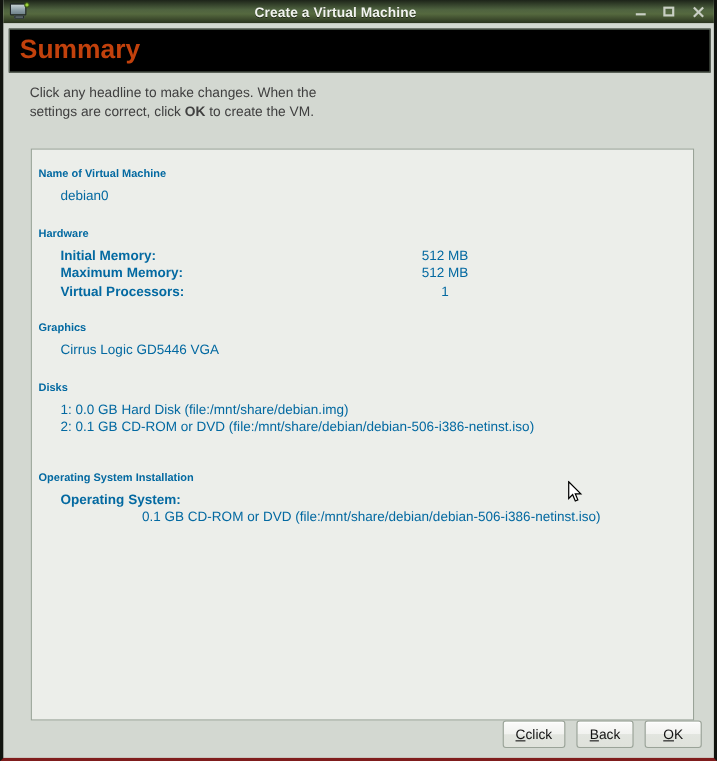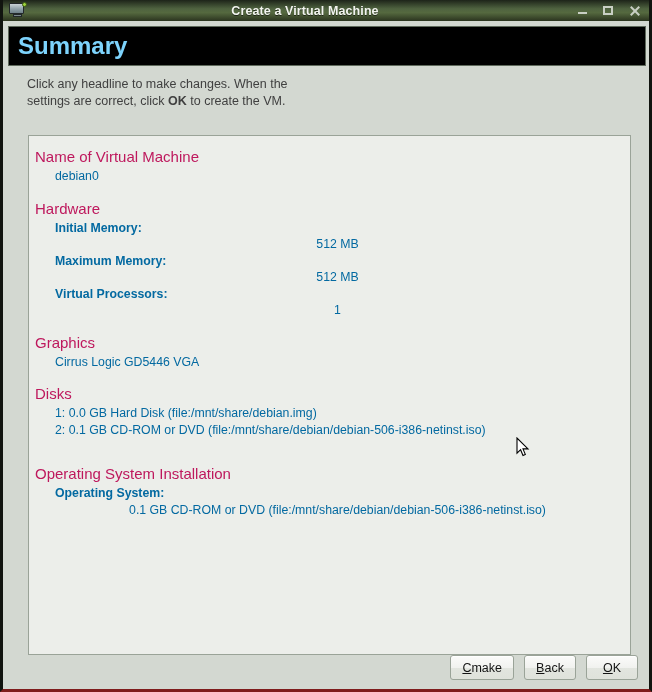--- a/index.html
+++ b/index.html
@@ -131,21 +131,21 @@
     top: 26px;
     width: 638px;
     height: 40px;
     background: #000000;
     border: 1px solid #5f6a5c;
     box-sizing: border-box;
     display: flex;
     align-items: center;
   }
   #header-title {
-    color: #7dd3fc;
+    color: #c2410c;
     font-size: 24px;
     font-weight: bold;
     padding-left: 9px;
     letter-spacing: 0px;
   }
 
   
   #intro {
     position: absolute;
     left: 24px;
@@ -168,40 +168,40 @@
     border: 1px solid #9aa398;
     box-sizing: border-box;
     overflow: hidden;
   }
   #panel-inner {
     padding: 12px 10px 10px 4px;
   }
 
   .section { margin-bottom: 3px; }
   .section-head {
-    color: #be185d;
-    font-size: 15px;
+    color: #0369a1;
+    font-size: 10px;
     padding: 0 0 2px 2px;
     cursor: pointer;
     display: inline-block;
     line-height: 18px;
+    font-weight: bold;
   }
   .section-body {
     font-size: 12.3px;
     color: #0369a1;
     padding-left: 22px;
     line-height: 16.5px;
   }
   .plain-line { white-space: nowrap; }
 
   .kv-row {
     display: flex;
     white-space: nowrap;
     line-height: 16.5px;
-    flex-direction: column;
   }
   .kv-key {
     font-weight: bold;
     width: 134px;
     flex: none;
   }
   .kv-val { flex: 1; text-align: center; }
   .gap-md { height: 12px; }
 
   
@@ -344,21 +344,21 @@
           </div>
         </div>
       </div>
 
     </div>
   </div>
 
   <div id="footer">
     <div class="btn">
         <u>C</u>
-        <span>make</span>
+        <span>click</span>
       </div>
     <div class="btn">
         <u>B</u>
         <span>ack</span>
       </div>
     <div class="btn">
         <u>O</u>
         <span>K</span>
       </div>
   </div>

